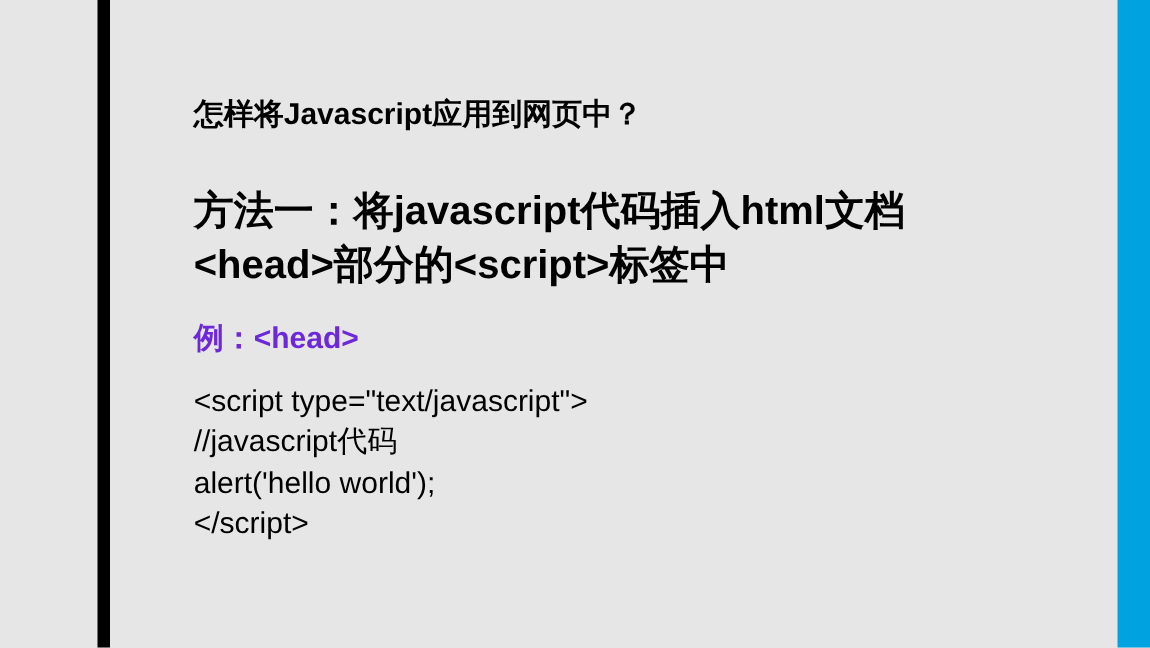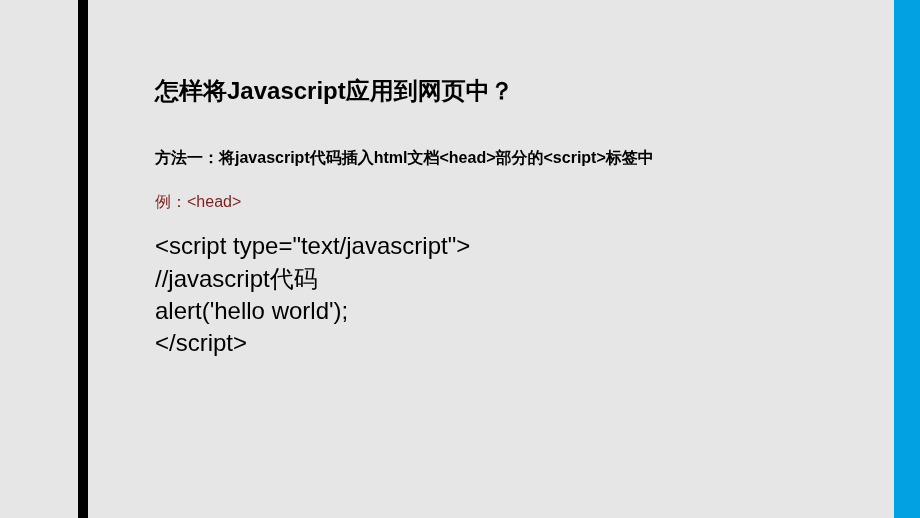--- a/index.html
+++ b/index.html
@@ -37,32 +37,32 @@
       top: 75px;
       width: 680px;
     }
     .title {
       font-size: 24px;
       font-weight: bold;
       color: #000;
       margin-bottom: 40px;
     }
     .subtitle {
-      font-size: 16px;
+      font-size: 32px;
       font-weight: bold;
       color: #000;
       line-height: 1.35;
       margin-bottom: 22px;
     }
     .body-text {
-      font-size: 16px;
-      color: #7f1d1d;
+      font-size: 24px;
+      color: #6d28d9;
       line-height: 1.35;
       margin-bottom: 18px;
-      font-weight: 400;
+      font-weight: 700;
     }
     .code-block {
       font-size: 24px;
       color: #000;
       line-height: 1.35;
       margin-bottom: 18px;
       white-space: pre-line;
       font-weight: 400;
     }
   </style>

